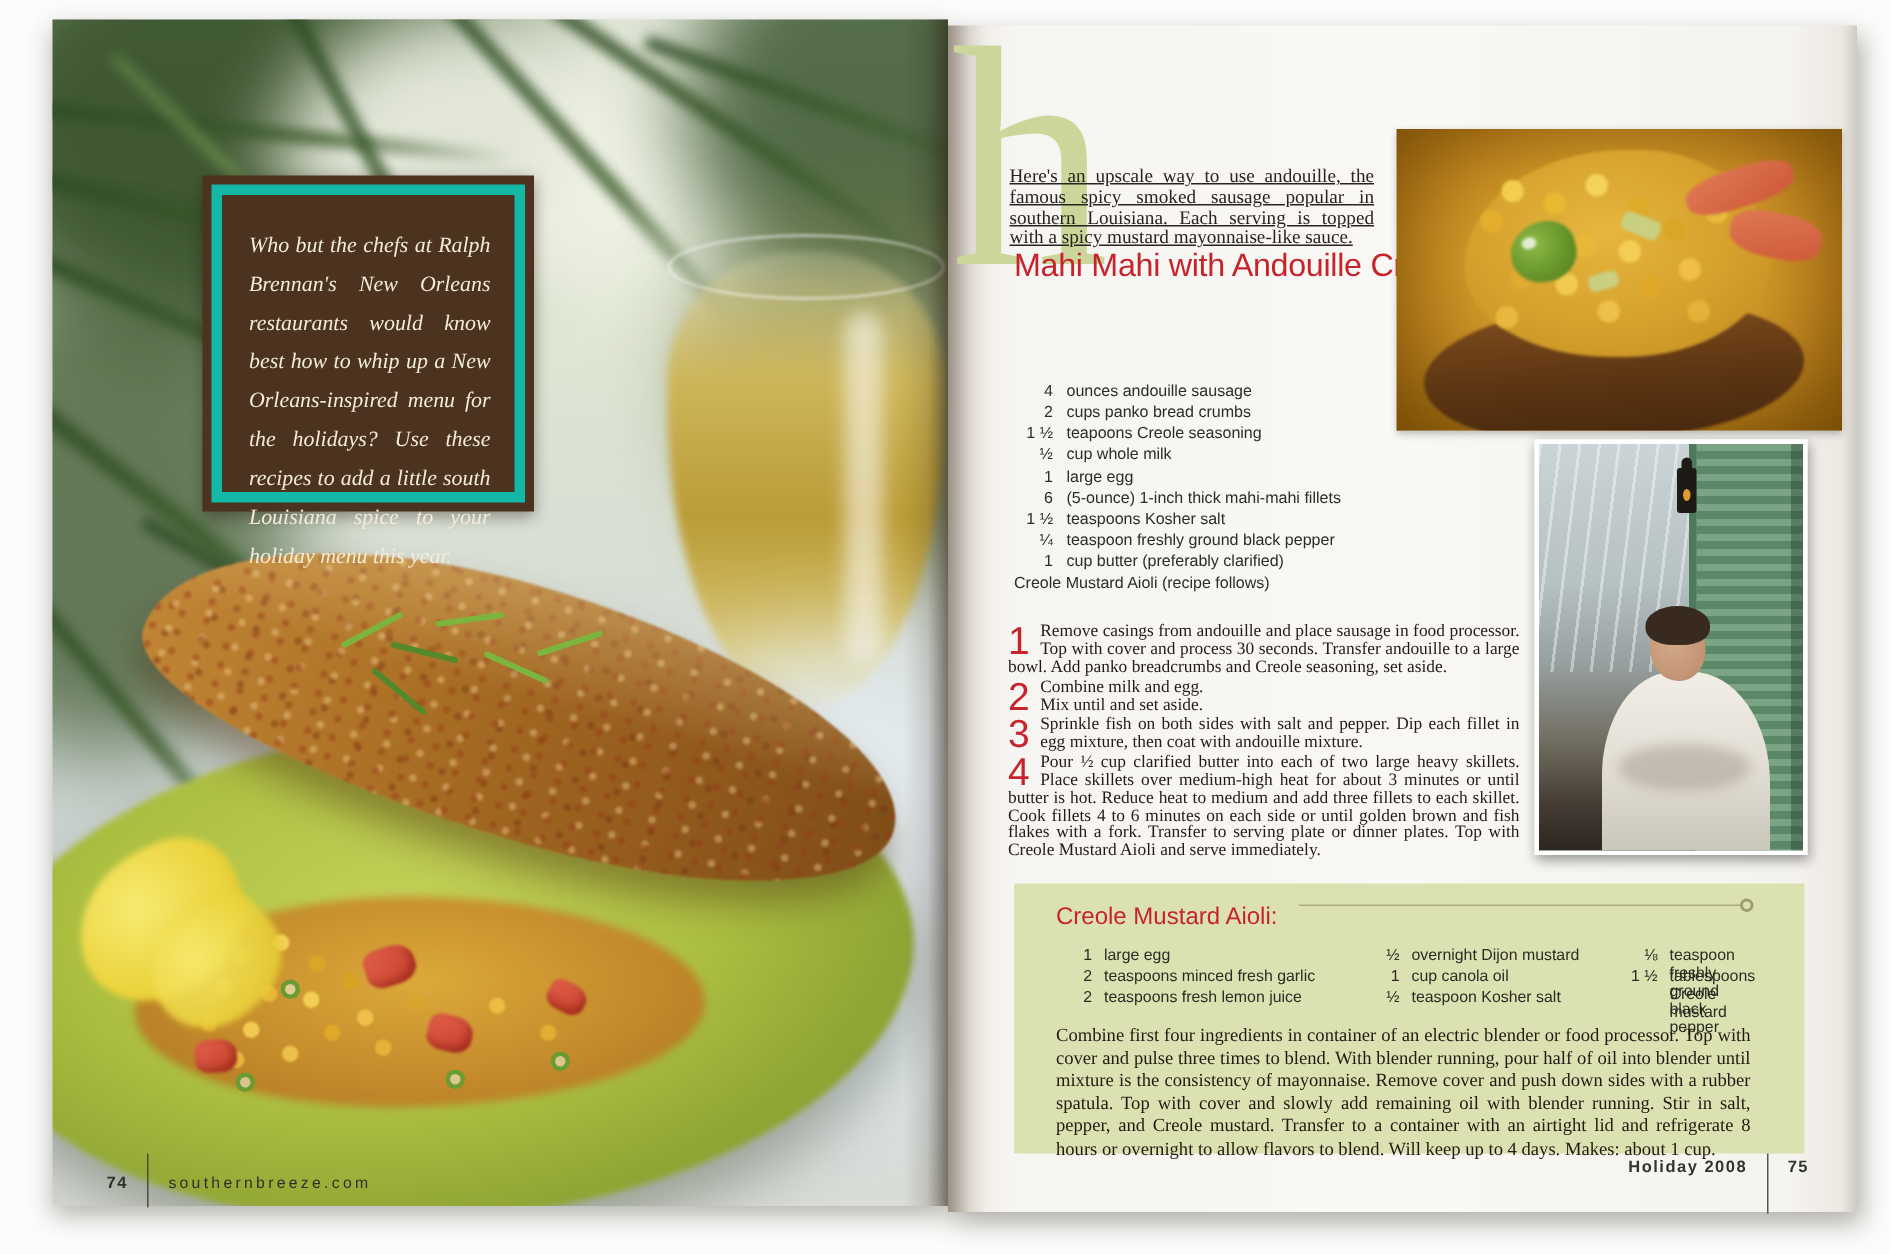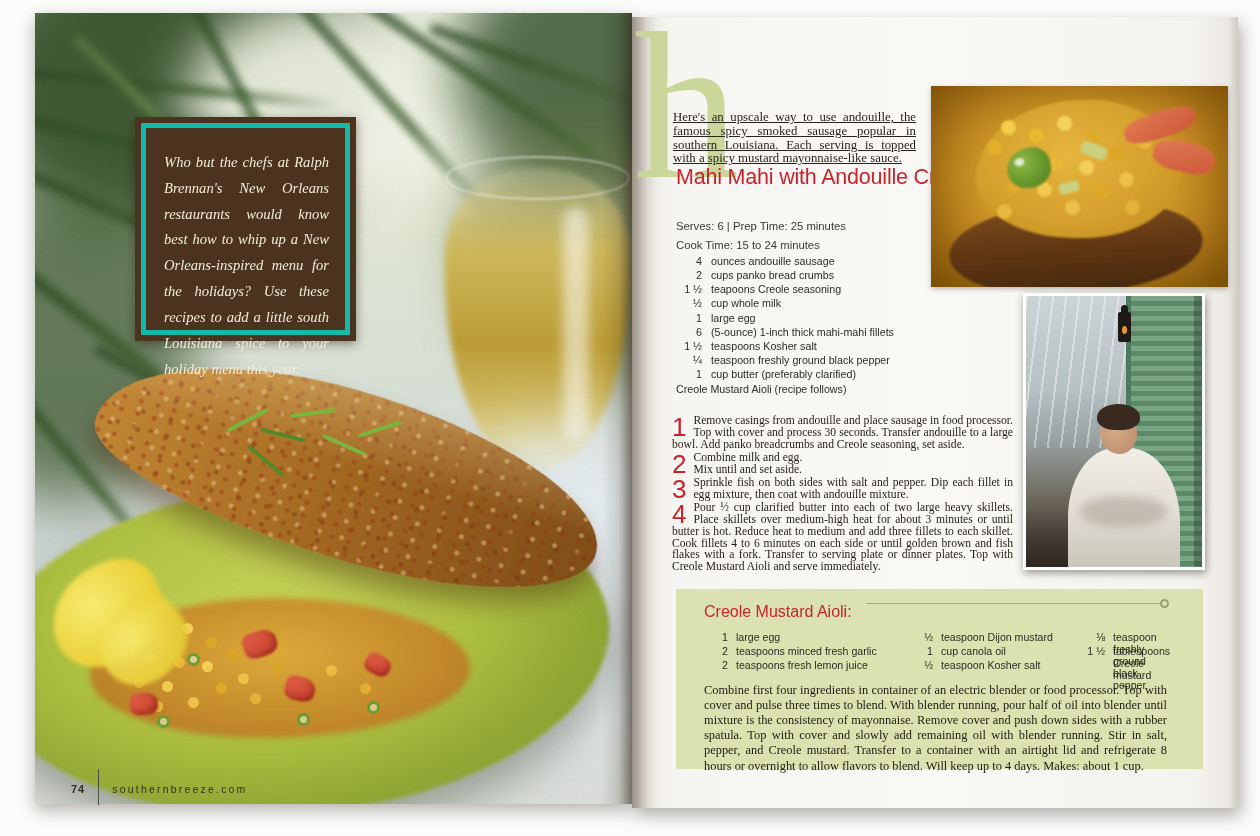--- a/index.html
+++ b/index.html
@@ -83,21 +83,21 @@
     background-size:17px 13px, 23px 17px, 29px 19px; }
   .fish::after { content:""; position:absolute; inset:0; border-radius:inherit;
     background:linear-gradient(180deg, rgba(248,222,160,.35), transparent 45%); }
   .sliver { position:absolute; width:46px; height:4px; border-radius:3px; background:#7cb53d; filter:blur(.5px); }
   .s1 { left:190px; top:405px; transform:rotate(-28deg); } .s2 { left:225px; top:420px; transform:rotate(14deg); background:#55882a; }
   .s3 { left:255px; top:398px; transform:rotate(-8deg); }  .s4 { left:286px; top:430px; transform:rotate(24deg); }
   .s5 { left:208px; top:446px; transform:rotate(40deg); background:#55882a; } .s6 { left:322px; top:414px; transform:rotate(-18deg); }
 
   .quote-box { position:absolute; left:100px; top:104px; width:221px; height:224px;
     background:#4b331f; box-shadow:0 3px 10px rgba(30,20,10,.45); z-index:10; }
-  .quote-inner { position:absolute; inset:6px; border:5px solid #14b8a6; padding:22px 16px 16px 18px; }
+  .quote-inner { position:absolute; inset:6px; border:7px solid #14b8a6; padding:22px 16px 16px 18px; }
   .quote-text { font-family:"Liberation Serif", serif; font-style:italic; font-size:14.6px; line-height:1.77;
     color:#f3ecda; text-align:justify; }
 
   .footer-left { position:absolute; left:36px; top:756px; display:flex; align-items:center; gap:13px; z-index:11; }
   .footer-left .pgnum { font-size:11px; font-weight:bold; letter-spacing:1px; color:#2f2f27; padding-top:3px; }
   .footer-left .bar { width:1px; height:36px; background:#4c4c42; }
   .footer-left .site { font-size:10.5px; letter-spacing:2.2px; color:#2f2f27; padding-top:3px; }
   .gutter-left { position:absolute; top:0; right:0; bottom:0; width:30px; z-index:12;
     background:linear-gradient(270deg, rgba(40,28,16,.5), rgba(40,28,16,.14) 45%, rgba(40,28,16,0)); }
 
@@ -271,24 +271,20 @@
     <div class="edge-right"></div>
 
     <div class="dropcap">h</div>
 
     <div class="intro">Here's an upscale way to use andouille, the famous spicy smoked sausage popular in southern Louisiana. Each serving is topped with a spicy mustard mayonnaise-like sauce.</div>
 
     <div class="title">
       <span style="display:block;">Mahi Mahi with Andouille Crust</span>
     </div>
 
-    <div class="meta">
-      <span style="display:block;">Serves: 6  |  Prep Time: 25 minutes</span>
-      <span style="display:block;">Cook Time: 15 to 24 minutes</span>
-    </div>
 
     <div class="ingredients">
       <div class="ing-row">
         <span class="ing-qty">4</span>
         <span>ounces andouille sausage</span>
       </div>
       <div class="ing-row">
         <span class="ing-qty">2</span>
         <span>cups panko bread crumbs</span>
       </div>
@@ -379,21 +375,21 @@
             <span>teaspoons minced fresh garlic</span>
           </div>
           <div class="arow">
             <span class="q">2</span>
             <span>teaspoons fresh lemon juice</span>
           </div>
         </div>
         <div>
           <div class="arow">
             <span class="q">½</span>
-            <span>teaspoon Dijon mustard</span>
+            <span>overnight Dijon mustard</span>
           </div>
           <div class="arow">
             <span class="q">1</span>
             <span>cup canola oil</span>
           </div>
           <div class="arow">
             <span class="q">½</span>
             <span>teaspoon Kosher salt</span>
           </div>
         </div>
@@ -404,15 +400,20 @@
           </div>
           <div class="arow">
             <span class="q">1 ½</span>
             <span>tablespoons Creole mustard</span>
           </div>
         </div>
       </div>
       <div class="aioli-par">Combine first four ingredients in container of an electric blender or food processor. Top with cover and pulse three times to blend. With blender running, pour half of oil into blender until mixture is the consistency of mayonnaise. Remove cover and push down sides with a rubber spatula. Top with cover and slowly add remaining oil with blender running. Stir in salt, pepper, and Creole mustard. Transfer to a container with an airtight lid and refrigerate 8 hours or overnight to allow flavors to blend. Will keep up to 4 days. Makes: about 1 cup.</div>
     </div>
 
+    <div class="footer-right">
+      <span class="issue">Holiday 2008</span>
+      <span class="bar"></span>
+      <span class="pgnum">75</span>
+    </div>
   </div>
 
 </div>
 
 </body></html>

